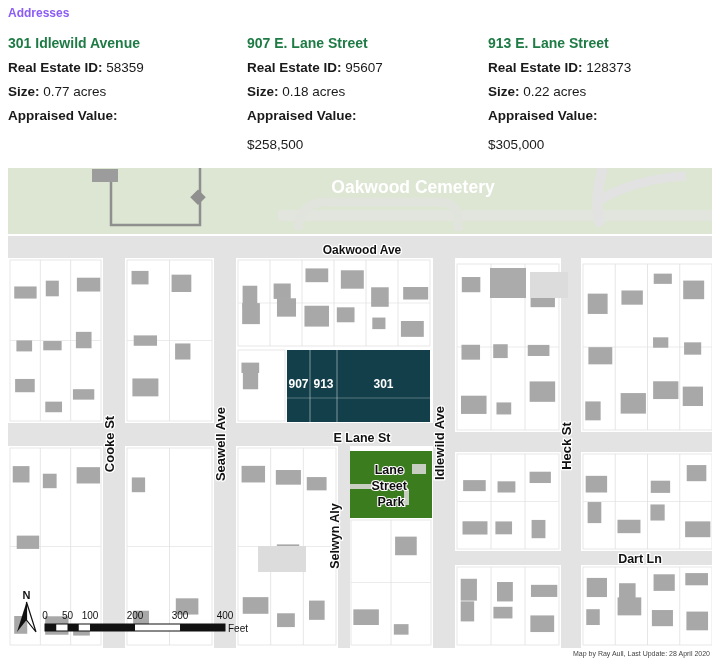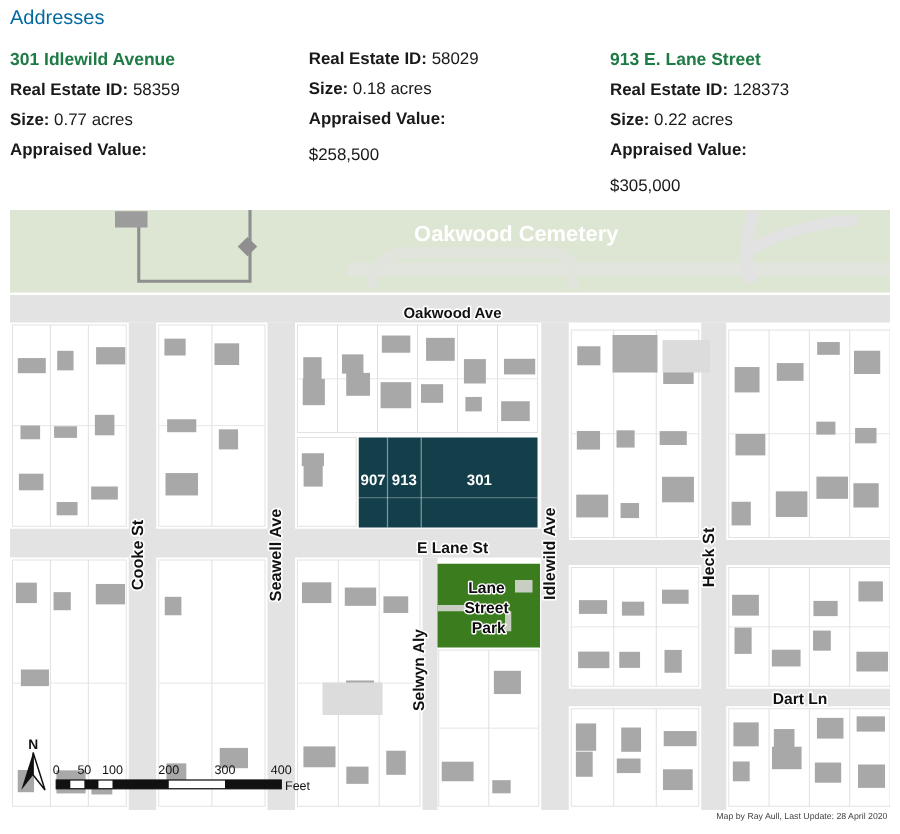--- a/index.html
+++ b/index.html
@@ -1,19 +1,19 @@
 <!DOCTYPE html>
 <html style="--green: #1e7b45; --parcel: #133f4a; --park: #3b7d1e; --cemetery: #dde6d3; --road: #e3e3e3;"><head>
 <meta charset="utf-8">
 <style>
   html,body{margin:0;padding:0;background:#fff;}
   #app{position:relative;width:720px;height:667px;background:#fff;overflow:hidden;
        font-family:"Liberation Sans",sans-serif;color:#1a1a1a;}
   .header{position:absolute;left:8px;top:6px;width:706px;}
-  .page-title{font-size:16px;font-weight:normal;color:#0369a1;}
+  .page-title{font-size:12px;font-weight:bold;color:#8b5cf6;}
   .cols{display:flex;margin-top:15px;}
   .col1{width:239px;}.col2{width:241px;}.col3{width:224px;}
   .addr{color:var(--green,#1e7b45);font-weight:bold;font-size:14px;margin-bottom:9px;}
   .line{font-size:13.5px;margin-bottom:9px;}
   .line b{font-weight:bold;}
   .line.tight{margin-bottom:14px;}
   .map-wrap{position:absolute;left:8px;top:168px;width:704px;height:480px;}
   .attribution{position:absolute;right:10px;top:650px;font-size:7px;color:#444;}
   svg text{font-family:"Liberation Sans",sans-serif;}
   .street-lbl{font-weight:bold;fill:#111;paint-order:stroke;stroke:#ffffff;stroke-width:2.6px;stroke-linejoin:round;}
@@ -32,21 +32,22 @@
     <div class="cols">
 
       <div class="col1">
         <div class="addr">301 Idlewild Avenue</div>
         <div class="line"><b>Real Estate ID:</b> <span>58359</span></div>
         <div class="line"><b>Size:</b> <span>0.77 acres</span></div>
         <div class="line tight"><b>Appraised Value:</b></div>
       </div>
 
       <div class="col2">
-        <div class="line"><b>Real Estate ID:</b> <span>58029</span></div>
+        <div class="addr">907 E. Lane Street</div>
+        <div class="line"><b>Real Estate ID:</b> <span>95607</span></div>
         <div class="line"><b>Size:</b> <span>0.18 acres</span></div>
         <div class="line tight"><b>Appraised Value:</b></div>
         <div class="line">$258,500</div>
       </div>
 
       <div class="col3">
         <div class="addr">913 E. Lane Street</div>
         <div class="line"><b>Real Estate ID:</b> <span>128373</span></div>
         <div class="line"><b>Size:</b> <span>0.22 acres</span></div>
         <div class="line tight"><b>Appraised Value:</b></div>

